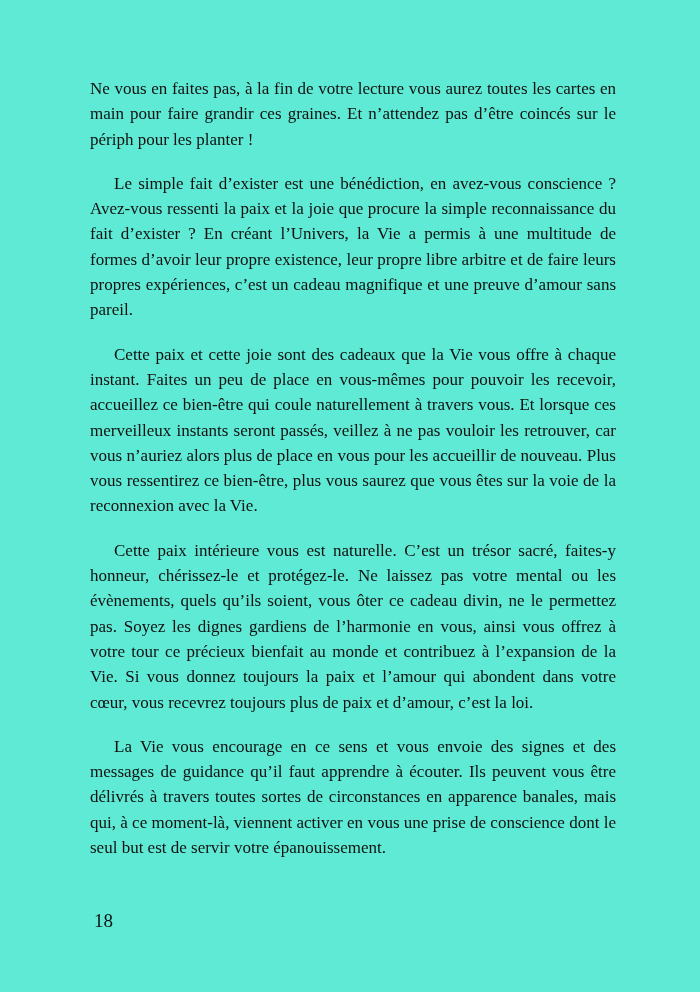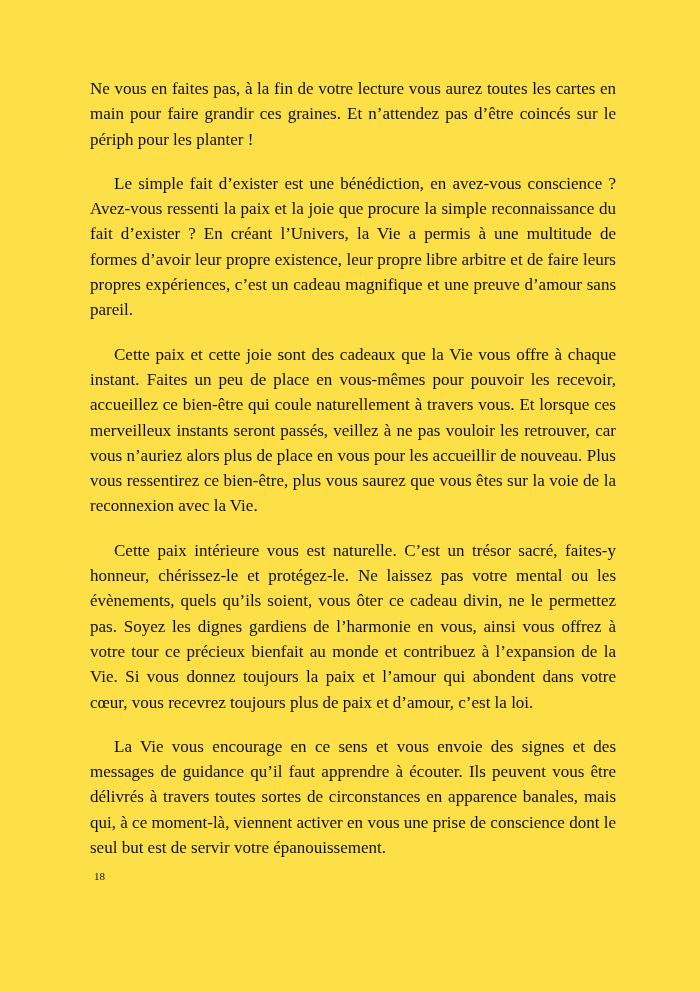--- a/index.html
+++ b/index.html
@@ -5,21 +5,21 @@
 <style>
   html, body {
     margin: 0;
     padding: 0;
     background: #ffffff;
   }
   .page {
     position: relative;
     width: 700px;
     height: 992px;
-    background: #fde047;
+    background: #5eead4;
     color: #111111;
     font-family: "Liberation Serif", "DejaVu Serif", serif;
     overflow: hidden;
   }
   .text-block {
     position: absolute;
     left: 90px;
     top: 76px;
     width: 526px;
   }
@@ -30,22 +30,22 @@
     text-align: justify;
     text-indent: 24px;
     color: #111111;
   }
   .para.first {
     text-indent: 0;
   }
   .page-number {
     position: absolute;
     left: 94px;
-    top: 864px;
-    font-size: 11px;
+    top: 908px;
+    font-size: 19px;
     line-height: 25px;
     color: #111111;
   }
 </style>
 </head>
 <body>
 
 <div class="page">
   <main class="text-block">
     <p class="para first">Ne vous en faites pas, à la fin de votre lecture vous aurez toutes les cartes en main pour faire grandir ces graines. Et n’attendez pas d’être coincés sur le périph pour les planter&nbsp;!</p>

